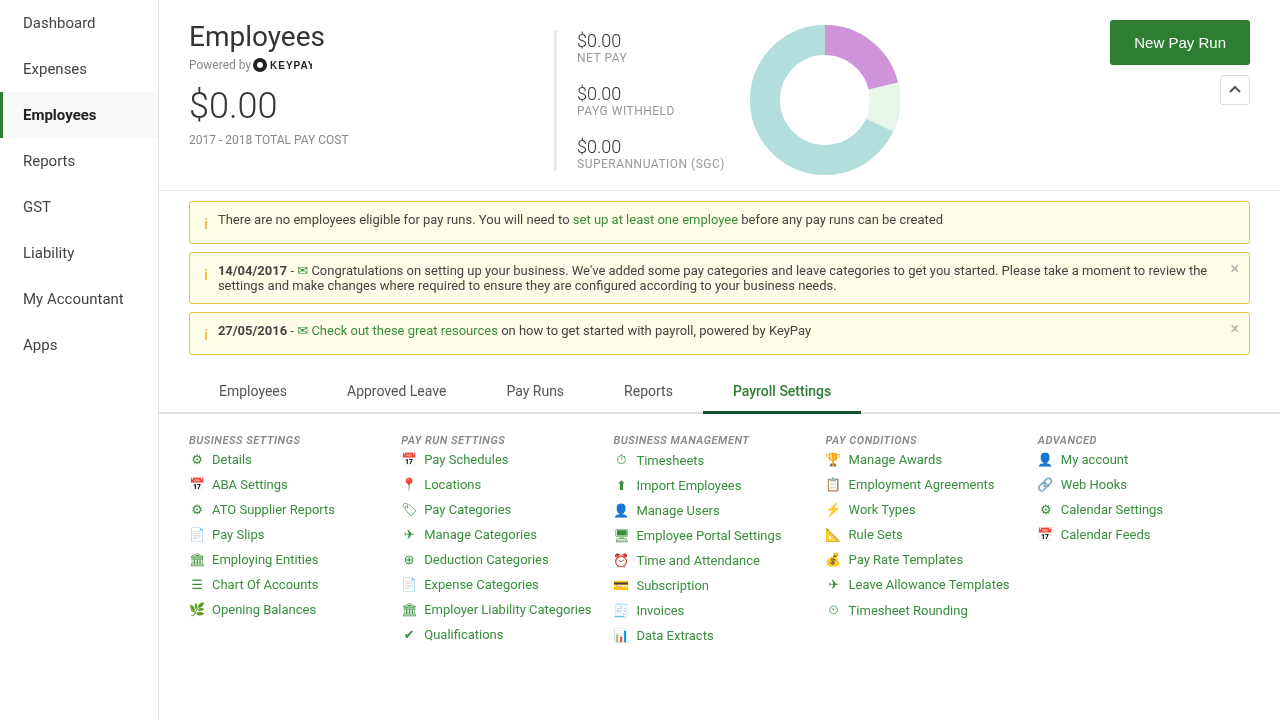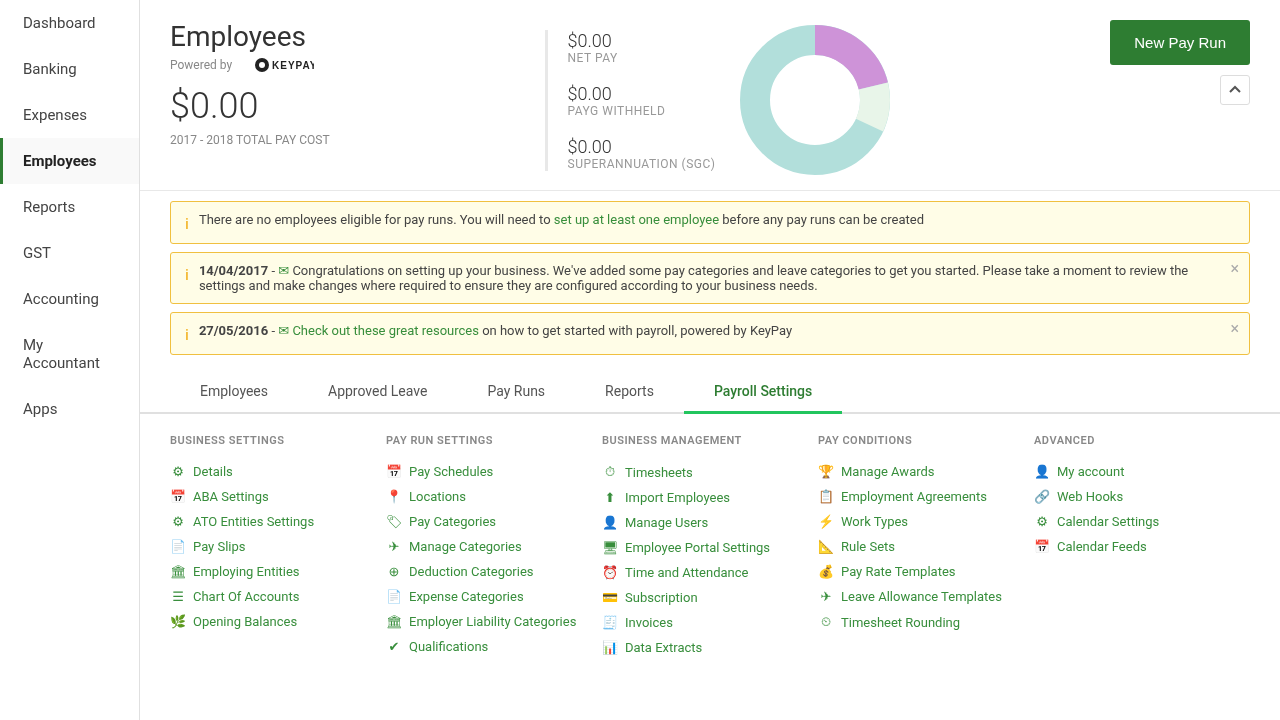--- a/index.html
+++ b/index.html
@@ -1,20 +1,20 @@
 <!DOCTYPE html>
 <html><head>
   <meta charset="utf-8">
   <style>
     * { box-sizing: border-box; margin: 0; padding: 0; }
     body { font-family: -apple-system, BlinkMacSystemFont, 'Segoe UI', Roboto, sans-serif; display: flex; height: 720px; width: 1280px; overflow: hidden; background: #f5f5f5; }
 
     
     #sidebar {
-      width: 140px;
+      width: 159px;
       background: #fff;
       border-right: 1px solid #e0e0e0;
       display: flex;
       flex-direction: column;
       flex-shrink: 0;
     }
     .sidebar-item {
       padding: 14px 20px;
       font-size: 15px;
       color: #444;
@@ -52,21 +52,21 @@
     #header-left { }
     #page-title {
       font-size: 28px;
       font-weight: 400;
       color: #333;
       margin-bottom: 4px;
     }
     #powered-by {
       display: flex;
       align-items: center;
-      gap: 22px;
+      gap: 1px;
       margin-bottom: 12px;
     }
     #powered-by-text { font-size: 12px; color: #888; }
     #keypay-logo {
       display: flex;
       align-items: center;
       gap: 3px;
     }
     #total-pay {
       font-size: 36px;
@@ -171,21 +171,21 @@
       padding: 12px 30px;
       font-size: 14px;
       color: #555;
       cursor: pointer;
       border-bottom: 3px solid transparent;
       margin-bottom: -2px;
       white-space: nowrap;
     }
     .tab.active {
       color: #2e7d32;
-      border-bottom: 3px solid #22c55e;
+      border-bottom: 3px solid #14532d;
       font-weight: 500;
     }
 
     
     #payroll-settings {
       display: flex;
       padding: 20px 30px;
       gap: 0;
       background: #fff;
       overflow-y: auto;
@@ -194,21 +194,21 @@
     .settings-column {
       flex: 1;
       min-width: 180px;
     }
     .settings-section-title {
       font-size: 11px;
       font-weight: 600;
       color: #888;
       text-transform: uppercase;
       letter-spacing: 0.5px;
-      margin-bottom: 12px;
+      font-style: italic;
     }
     .settings-item {
       display: flex;
       align-items: center;
       gap: 7px;
       padding: 5px 0;
       font-size: 13px;
       color: #388e3c;
       cursor: pointer;
     }
@@ -231,26 +231,25 @@
       align-items: center;
       gap: 20px;
     }
   </style>
 </head>
 <body>
 
 <nav id="sidebar">
 
 <div class="sidebar-item">Dashboard</div>
-    <div class="sidebar-item">Banking</div>
     <div class="sidebar-item">Expenses</div>
     <div class="sidebar-item active">Employees</div>
     <div class="sidebar-item">Reports</div>
     <div class="sidebar-item">GST</div>
-    <div class="sidebar-item">Accounting</div>
+    <div class="sidebar-item">Liability</div>
     <div class="sidebar-item">My Accountant</div>
     <div class="sidebar-item">Apps</div>
   </nav>
 
 <div id="main">
 
   <div id="header">
     <div id="header-top">
       <div id="header-left">
         <div id="page-title">Employees</div>
@@ -349,21 +348,21 @@
         <div class="settings-item">
           <span class="settings-item-icon">⚙</span>
           <span>Details</span>
         </div>
         <div class="settings-item">
           <span class="settings-item-icon">📅</span>
           <span>ABA Settings</span>
         </div>
         <div class="settings-item">
           <span class="settings-item-icon">⚙</span>
-          <span>ATO Entities Settings</span>
+          <span>ATO Supplier Reports</span>
         </div>
         <div class="settings-item">
           <span class="settings-item-icon">📄</span>
           <span>Pay Slips</span>
         </div>
         <div class="settings-item">
           <span class="settings-item-icon">🏛</span>
           <span>Employing Entities</span>
         </div>
         <div class="settings-item">

